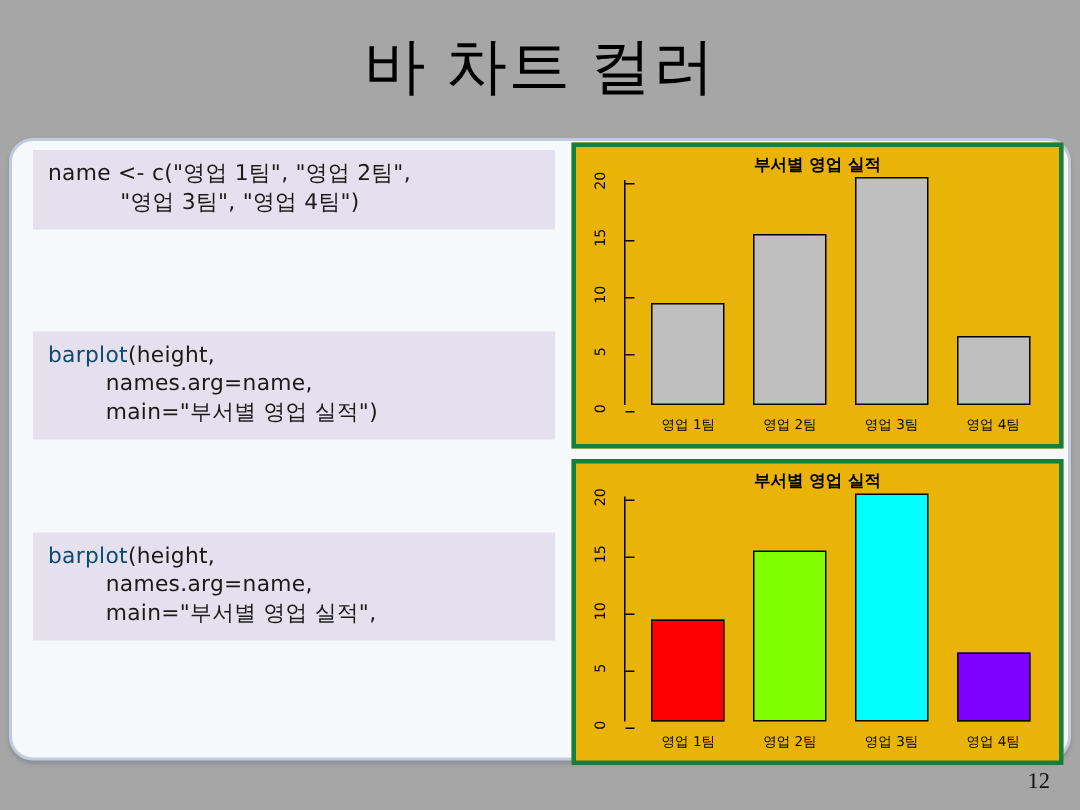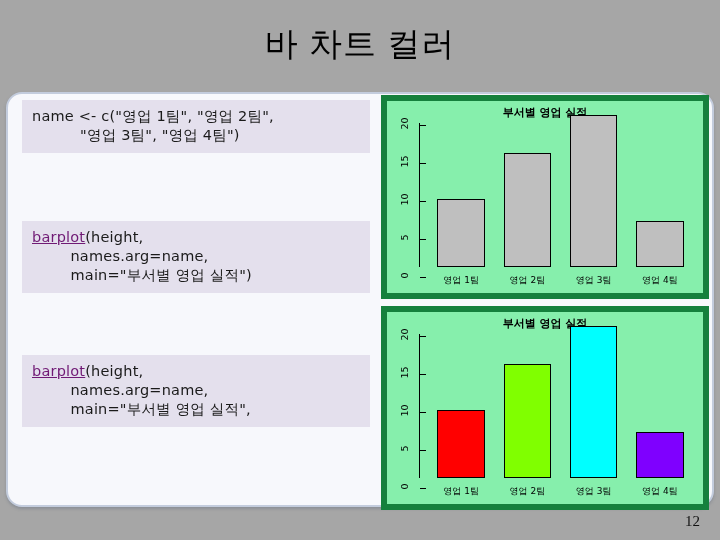--- a/index.html
+++ b/index.html
@@ -15,21 +15,21 @@
     position: relative;
   }
 
   
   #slide-title {
     position: absolute;
     left: 0;
     top: 24px;
     width: 720px;
     text-align: center;
-    font-size: 33px;
+    font-size: 41px;
     line-height: 40px;
     color: #000000;
     font-weight: 400;
     letter-spacing: 1px;
   }
 
   
   #content-panel {
     position: absolute;
     left: 6px;
@@ -59,28 +59,28 @@
     line-height: 19px;
     padding: 7px 10px 8px 10px;
     box-sizing: border-box;
     white-space: pre;
     letter-spacing: .2px;
   }
   #code-block-1 { position:absolute; left:0;   top:0;   width:348px; }
   #code-block-2 { position:absolute; left:0;   top:121px; width:348px; }
   #code-block-3 { position:absolute; left:0;   top:255px; width:348px; }
 
-  .tok-fn  { color: #701a75; text-decoration: underline; }
+  .tok-fn  { color: #0c4a6e; }
   .tok-red { color: #d8555c; }
 
   
   .plot {
     position: absolute;
-    background: #86efac;
-    border: 6px solid #15803d;
+    background: #eab308;
+    border: 3px solid #15803d;
     box-sizing: border-box;
   }
   #plot-gray    { left: 381px; top: 95px;  width: 328px; height: 204px; }
   #plot-rainbow { left: 381px; top: 306px; width: 328px; height: 204px; }
 
   .plot-title {
     position: absolute;
     left: 0; right: 0;
     top: 4px;
     text-align: center;

